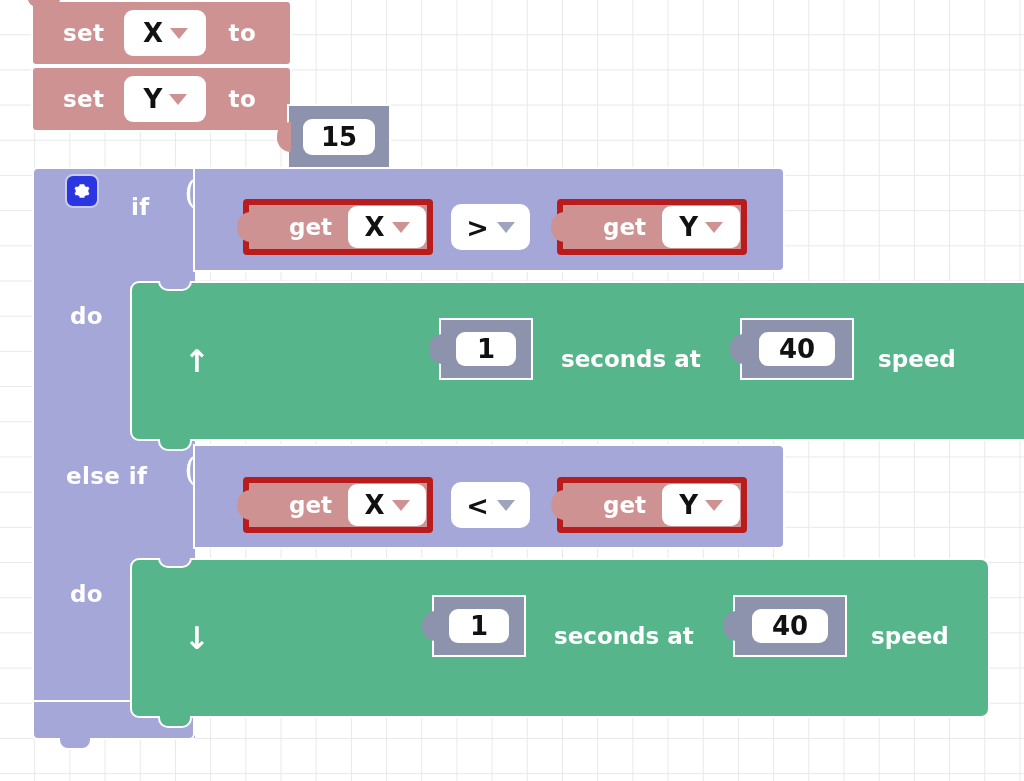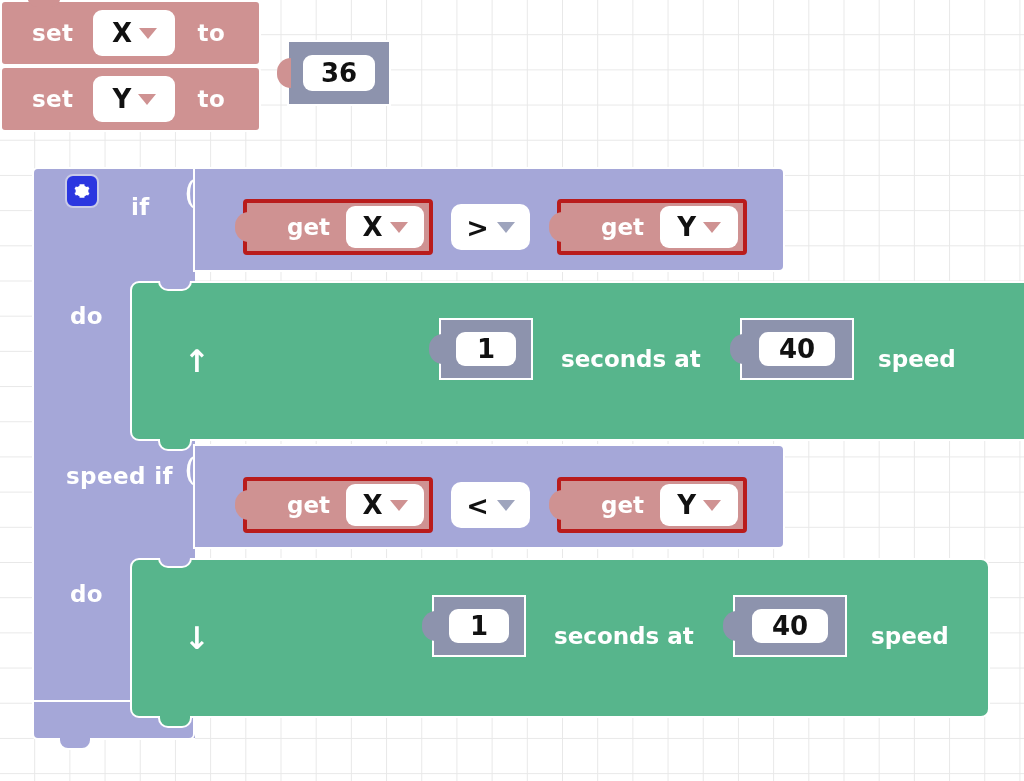--- a/index.html
+++ b/index.html
@@ -13,21 +13,21 @@
     background-size:35.2px 35.2px;
     background-position:-1px -1px;
   }
   #workspace{position:relative;width:1024px;height:781px;}
 
   
   .set-blk{
     background:#cf9292;
     border:2px solid #ffffff;
     border-radius:5px;
-    display:flex;align-items:center;
+    display:flex;align-items:center;margin-left:31px;
   }
   .set-blk .lbl{
     color:#ffffff;font-size:23px;font-weight:700;letter-spacing:.4px;
   }
   
   .nub-top, .nub-bot{
     position:absolute;width:32px;height:9px;left:28px;
   }
   .nub-top{top:-2px;border-radius:0 0 9px 9px;}
   .nub-bot{bottom:-11px;border-radius:0 0 9px 9px;}
@@ -76,21 +76,21 @@
 
   
   .gear-btn{
     position:absolute;width:30px;height:30px;border-radius:8px;
     background:#2b36e0;border:2px solid #c9cbe8;
     display:flex;align-items:center;justify-content:center;
   }
 
   
   .rep{
-    position:absolute;background:#cf9292;border:4px solid #b91c1c;
+    position:absolute;background:#cf9292;border:6px solid #b91c1c;
     border-radius:4px;display:flex;align-items:center;box-sizing:border-box;
   }
   .rep .lbl{color:#ffffff;font-size:23px;font-weight:700;}
 
   
   .op{
     position:absolute;background:#ffffff;border-radius:10px;
     display:flex;align-items:center;justify-content:center;gap:8px;
   }
   .op .opv{color:#111;font-size:27px;font-weight:700;line-height:1;}
@@ -130,34 +130,34 @@
   <div class="set-blk" style="left:32px;top:40px;width:257px;height:62px;">
     <div class="nub-top" style="background:#cf9292;"></div>
     <span class="lbl" style="margin-left:30px;">set</span>
     <div class="fld" style="margin-left:20px;width:82px;height:46px;">
       <span class="fv">X</span>
       <span class="caret"></span>
     </div>
     <span class="lbl" style="margin-left:22px;">to</span>
   </div>
 
-  <div class="numslot" style="position:absolute;left:287px;top:40px;width:100px;height:62px;">
-    <div class="socket rose"></div>
-    <span class="nv" style="width:72px;height:36px;">36</span>
-  </div>
 
   <div class="set-blk" style="left:32px;top:104px;width:257px;height:62px;">
     <div class="nub-top" style="background:#cf9292;"></div>
     <span class="lbl" style="margin-left:30px;">set</span>
     <div class="fld" style="margin-left:20px;width:82px;height:46px;">
       <span class="fv">Y</span>
       <span class="caret"></span>
     </div>
     <span class="lbl" style="margin-left:22px;">to</span>
   </div>
+  <div class="numslot" style="position:absolute;left:287px;top:104px;width:100px;height:62px;">
+    <div class="socket rose"></div>
+    <span class="nv" style="width:72px;height:36px;">15</span>
+  </div>
 
   <div class="ctrl" style="left:32px;top:167px;width:163px;height:573px;border-radius:6px 0 0 6px;border-right:none;"></div>
 
   <div class="ctrl" style="left:32px;top:700px;width:163px;height:40px;border-radius:0 0 6px 6px;"></div>
   <div class="nub-bot" style="position:absolute;left:58px;top:738px;width:34px;height:12px;background:#a5a7d8;
               border:2px solid #fff;border-top:none;border-radius:0 0 10px 10px;box-sizing:border-box;"></div>
 
   <div class="ctrl" style="left:193px;top:167px;width:592px;height:105px;border-radius:0 6px 6px 0;border-left:none;"></div>
   <div class="seam" style="left:193px;top:167px;height:105px;"></div>
 
@@ -208,21 +208,21 @@
   <span class="lbl" style="position:absolute;left:561px;top:346px;color:#fff;font-size:23px;font-weight:700;">seconds  at</span>
   <div class="numslot" style="position:absolute;left:740px;top:318px;width:110px;height:58px;">
     <div class="socket slate"></div>
     <span class="nv" style="width:76px;height:34px;">40</span>
   </div>
   <span class="lbl" style="position:absolute;left:878px;top:346px;color:#fff;font-size:23px;font-weight:700;">speed</span>
 
   <div class="ctrl" style="left:193px;top:444px;width:592px;height:105px;border-radius:0 6px 6px 0;border-left:none;"></div>
   <div class="seam" style="left:193px;top:444px;height:105px;"></div>
 
-  <span class="ctrl-label" style="left:66px;top:463px;">speed if</span>
+  <span class="ctrl-label" style="left:66px;top:463px;">else if</span>
   <span class="paren" style="left:184px;top:452px;">(</span>
 
   <div class="rep" style="left:243px;top:477px;width:190px;height:56px;">
     <div class="socket purple" style="background:#cf9292;"></div>
     <span class="lbl" style="margin-left:40px;">get</span>
     <div class="fld" style="margin-left:16px;width:78px;height:42px;">
       <span class="fv">X</span>
       <span class="caret"></span>
     </div>
   </div>

